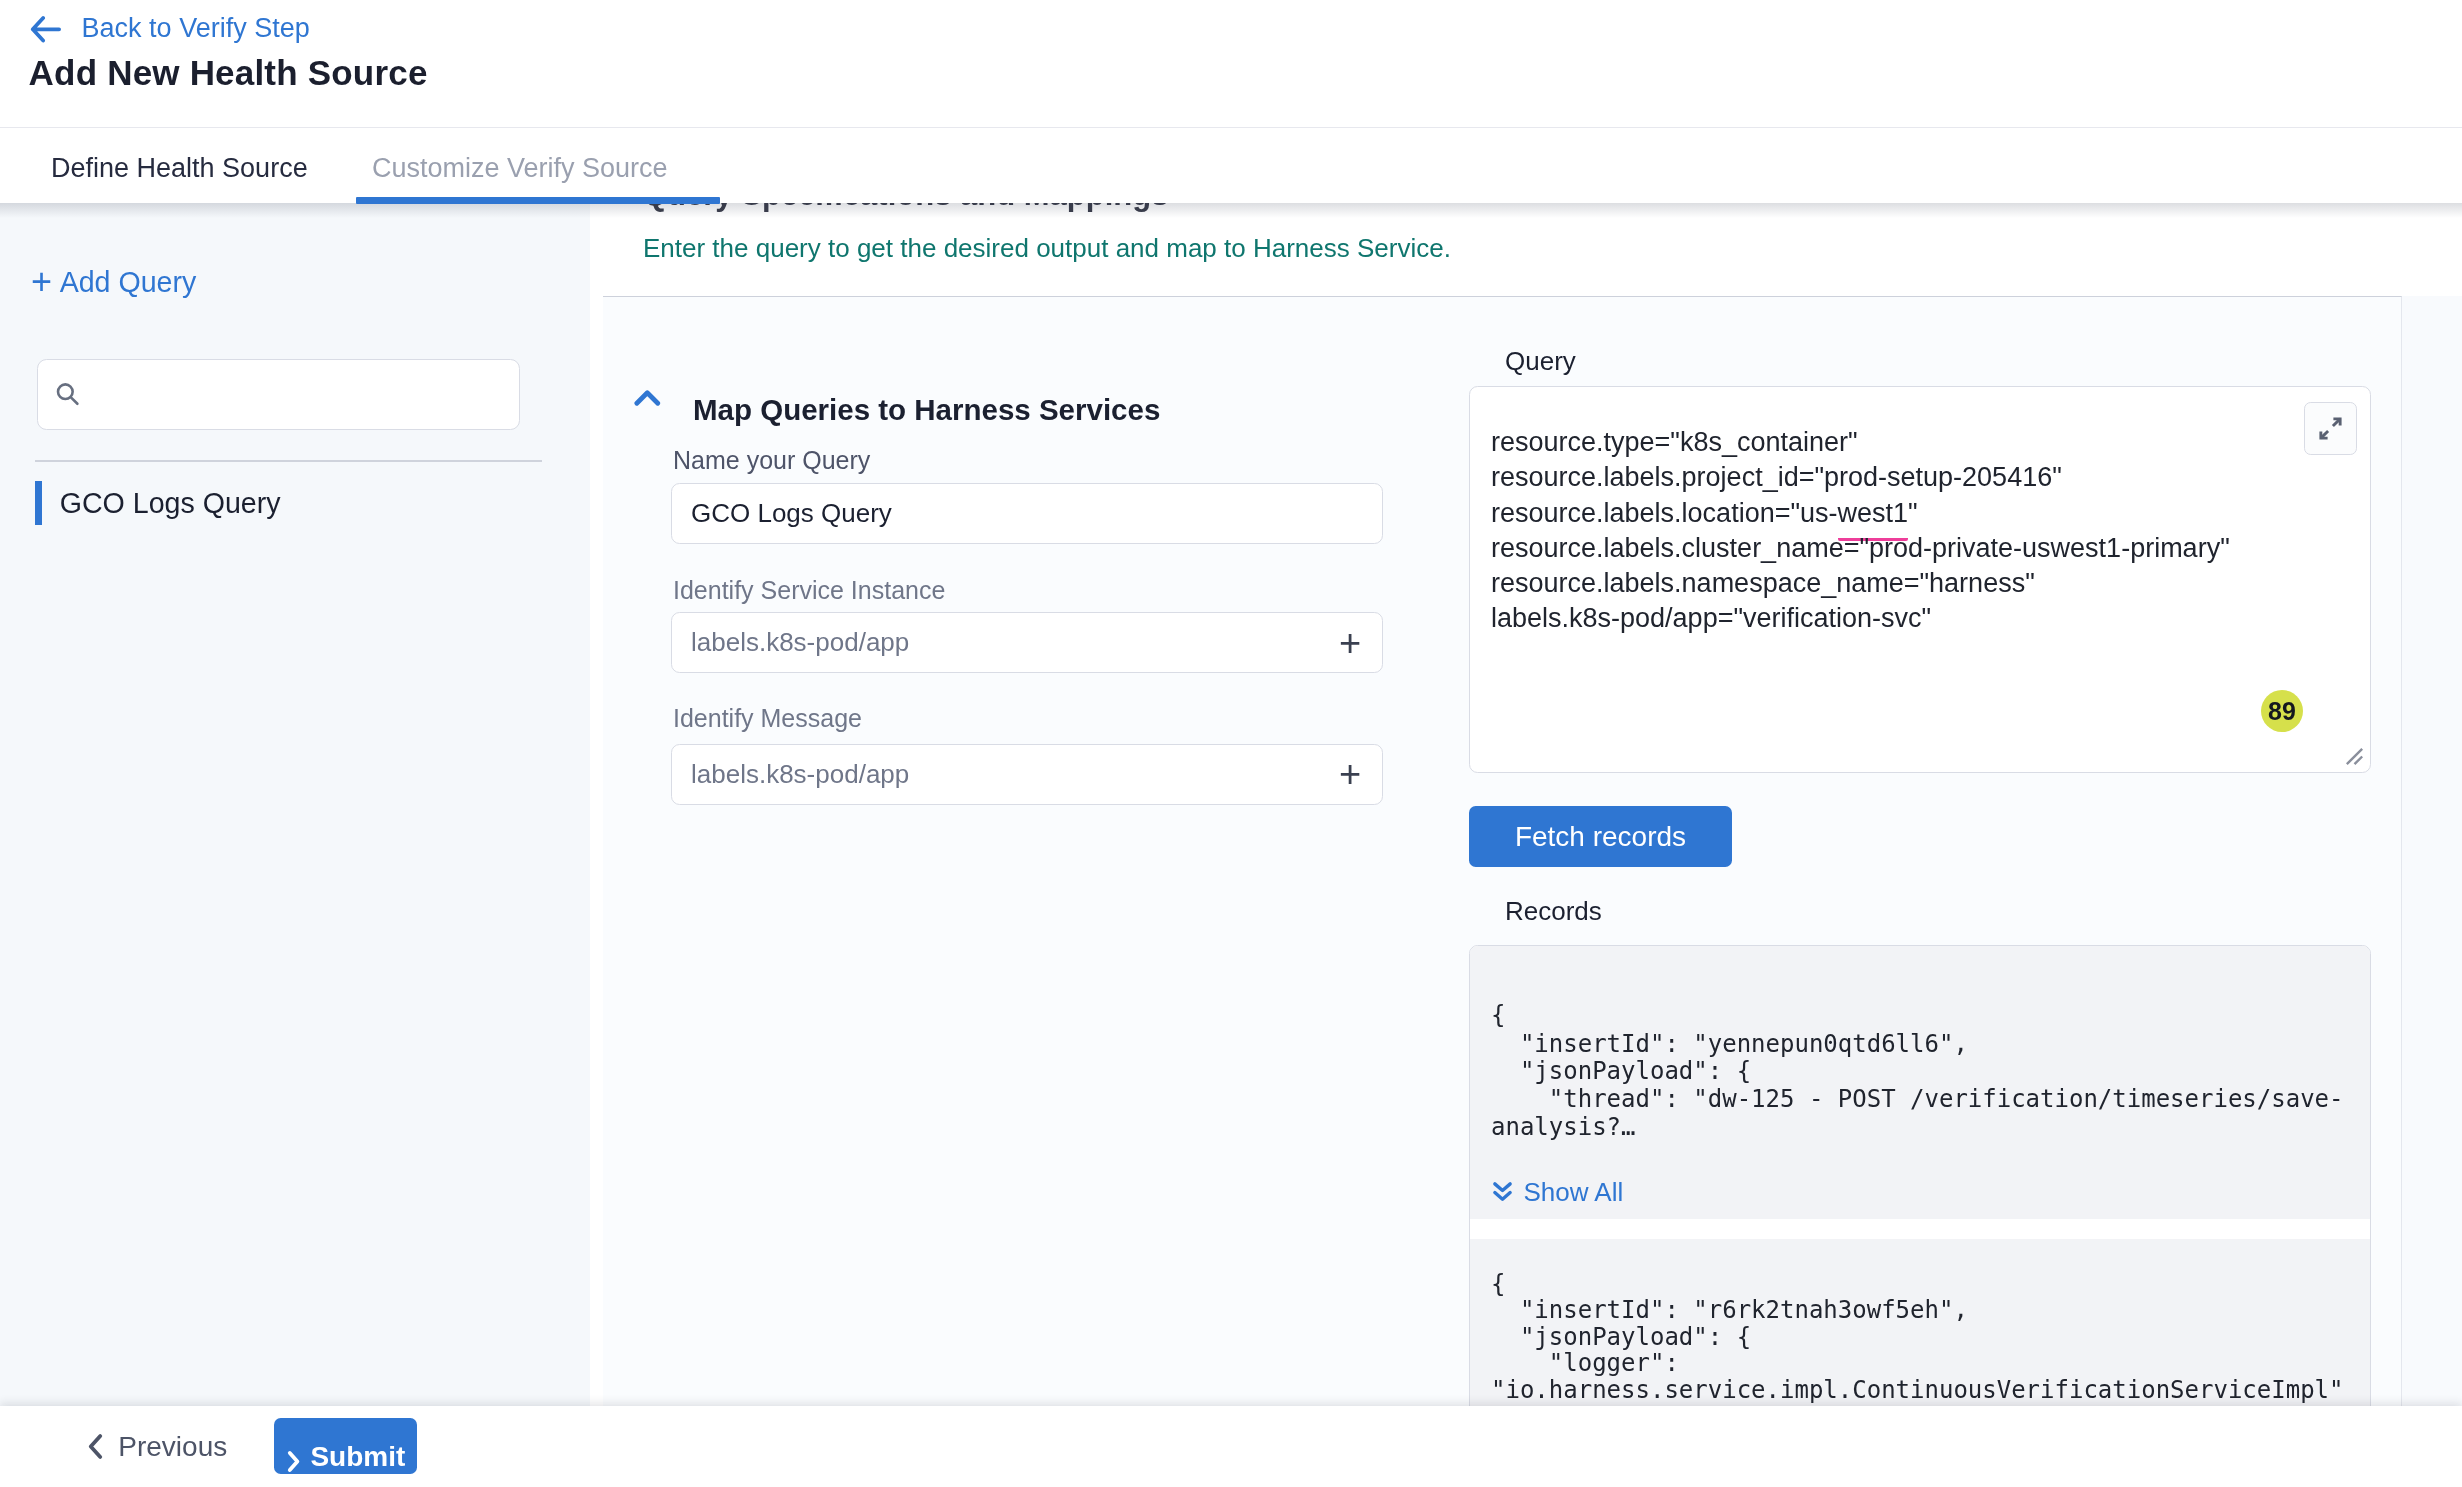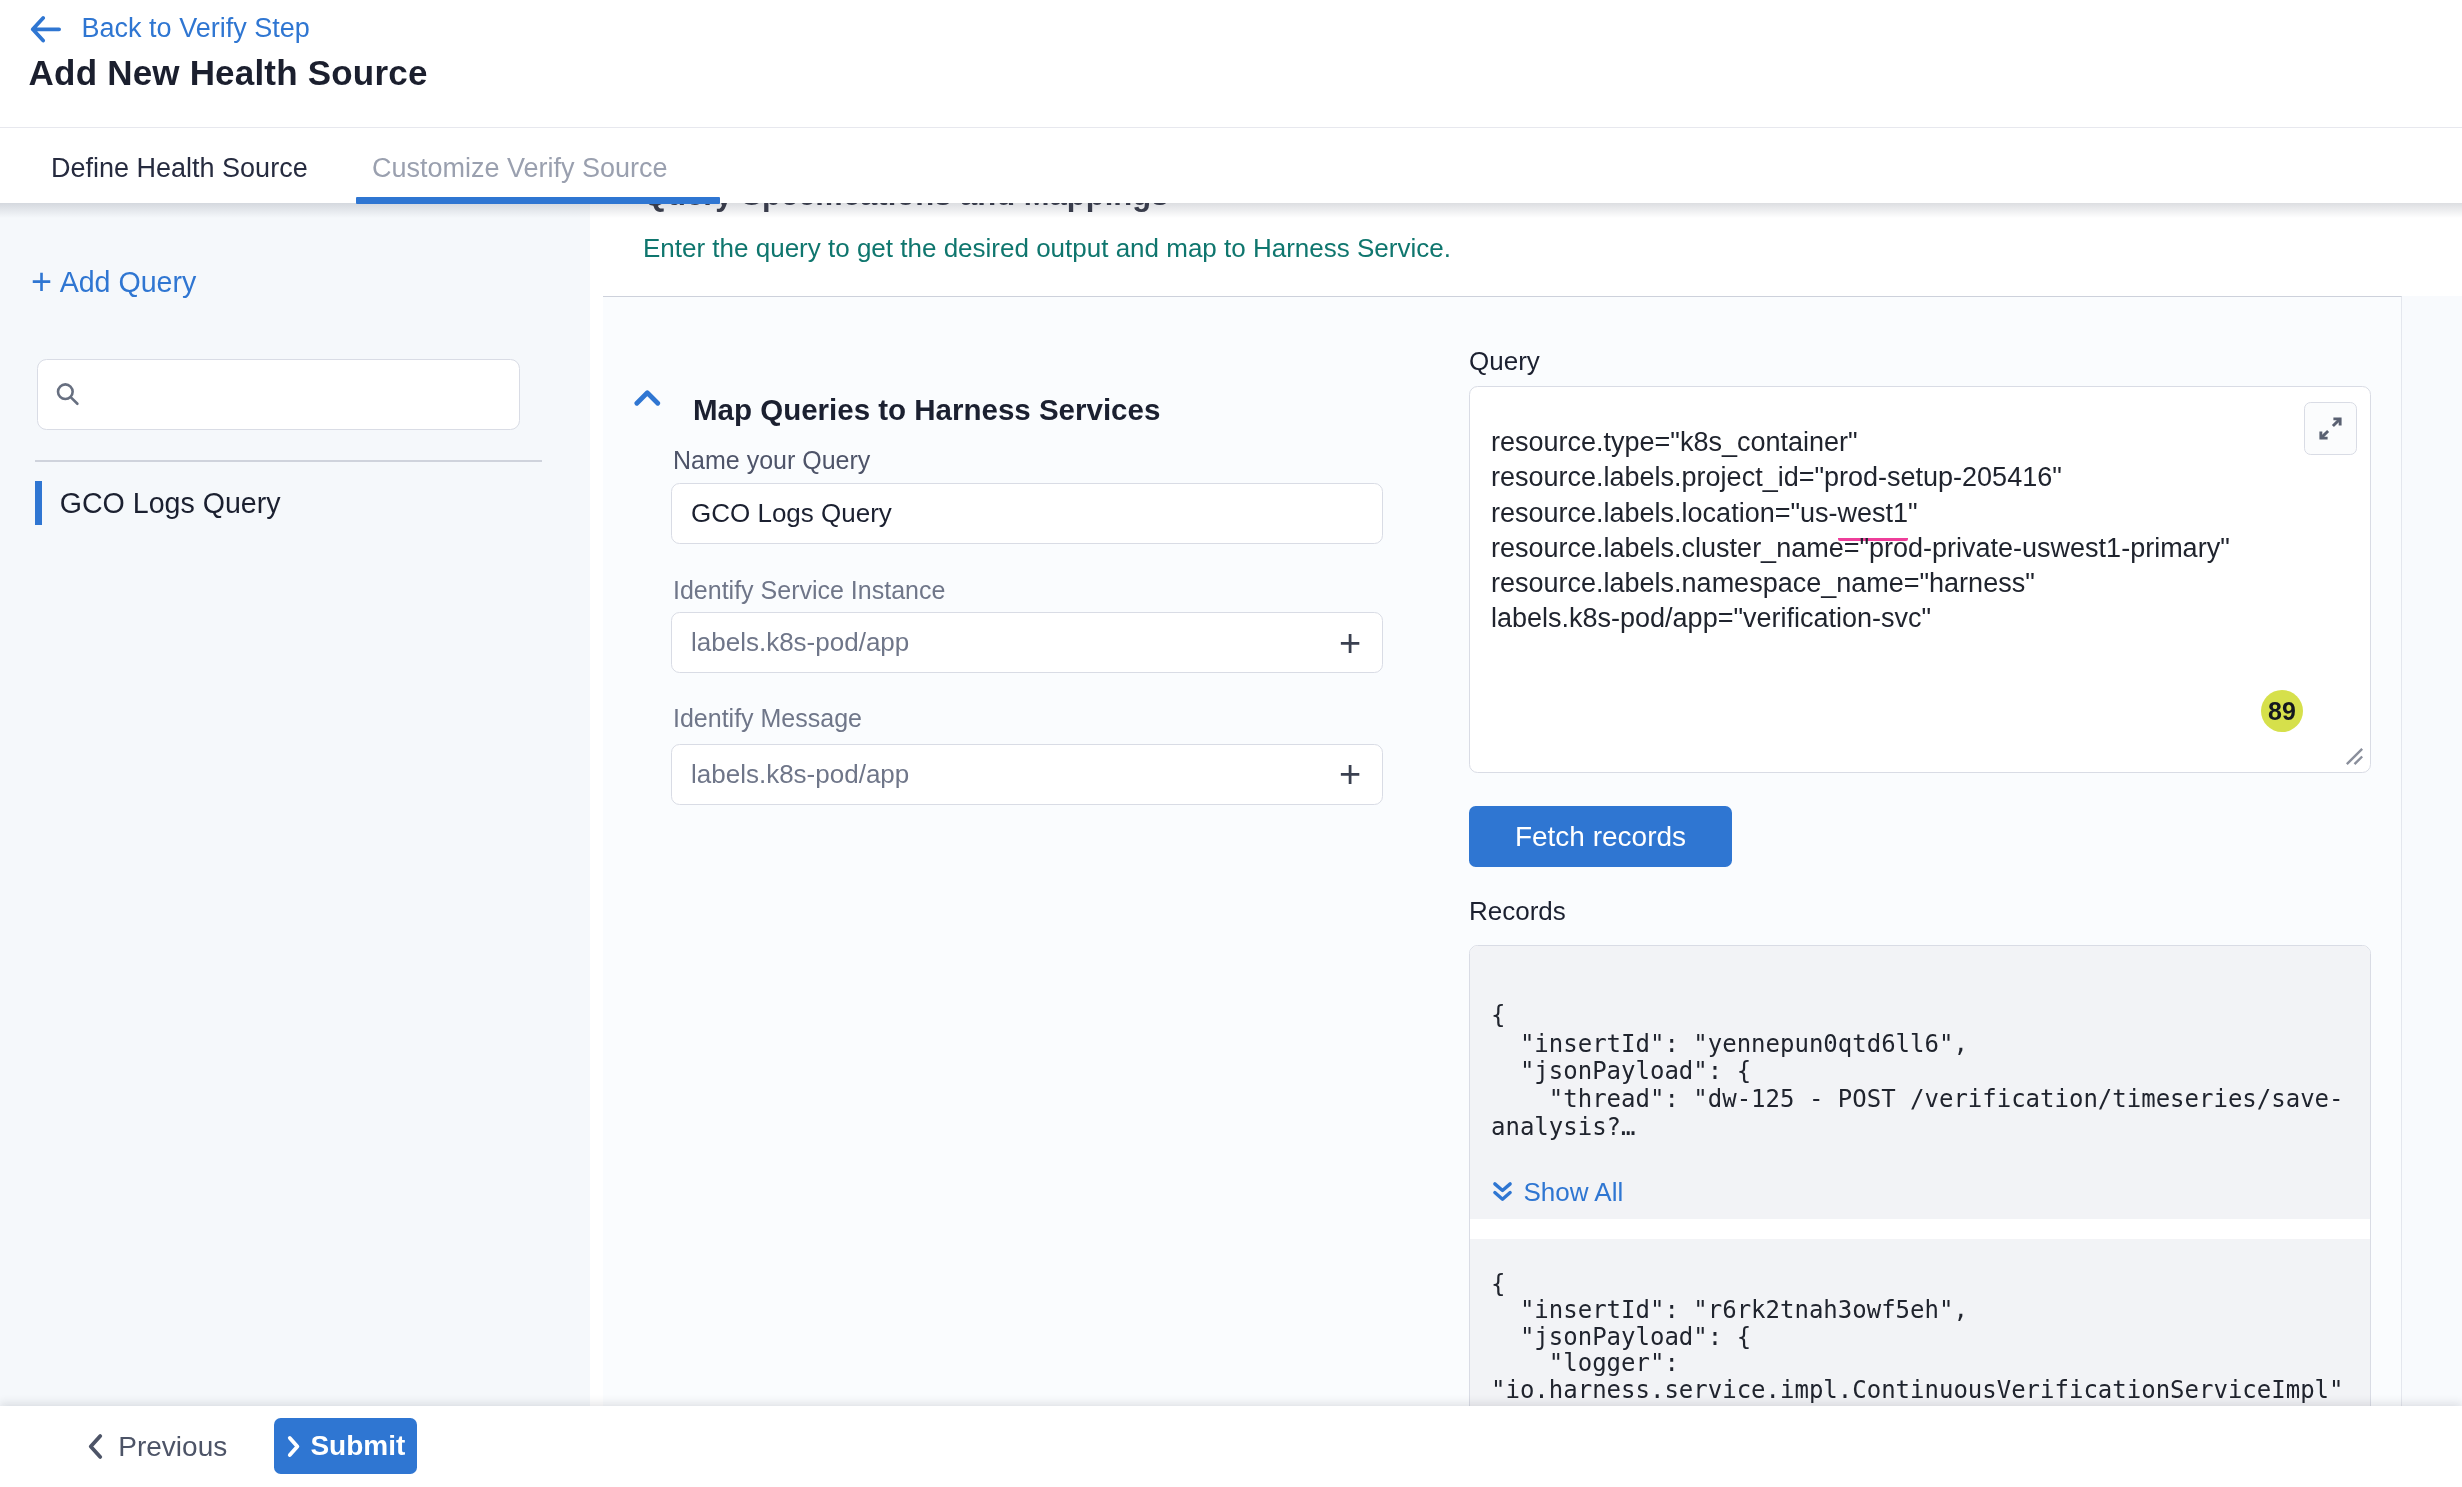--- a/index.html
+++ b/index.html
@@ -51,21 +51,21 @@
   .fld-label{left:70px;font-size:25px;color:#4e5469;}
   .fld-label.lite{color:#6f7689;}
   .fld-input{left:68px;width:712px;height:61px;box-sizing:border-box;background:#fff;
       border:1.9px solid #d9dce5;border-radius:8.6px;font-size:26px;color:#1b2030;
       font-family:"Liberation Sans",sans-serif;padding:0 67px 0 19px;outline:none;}
   .fld-input::placeholder{color:#6f7689;opacity:1;}
   .plus-btn{width:38px;height:38px;display:flex;align-items:center;justify-content:center;
       font-size:38px;font-weight:300;color:#3a4050;cursor:pointer;line-height:38px;}
 
   
-  .q-label{font-size:26px;color:#1b2030;}
+  .q-label{font-size:26px;color:#1b2030;margin-left:36px;}
   .query-editor{left:866px;top:89px;width:902px;height:387px;box-sizing:border-box;background:#fff;
       border:1.9px solid #d9dce5;border-radius:8.6px;cursor:text;}
   .q-line{position:absolute;left:21px;white-space:pre;font-size:27px;color:#20242e;line-height:35px;}
   .squiggle{border-bottom:3.8px solid #ee3d9a;border-radius:1.9px;padding-bottom:10px;}
   .expand-btn{position:absolute;top:15.2px;right:13.3px;width:53px;height:53px;box-sizing:border-box;
       border:1.9px solid #d9dce5;border-radius:6.7px;background:#fbfcfd;display:flex;
       align-items:center;justify-content:center;cursor:pointer;}
   .badge{position:absolute;right:67px;bottom:40px;width:42px;height:42px;border-radius:50%;
       background:var(--badge);display:flex;align-items:center;justify-content:center;
       font-size:25px;font-weight:bold;color:#15181f;}
@@ -84,21 +84,21 @@
   .show-all{position:absolute;left:21px;top:231px;display:flex;align-items:center;gap:9.5px;
       color:var(--accent);font-size:26px;cursor:pointer;}
 
   
   .footer{left:0;top:1406px;width:2462px;height:81px;background:#fff;z-index:7;
       box-shadow:0 -2.9px 8.6px rgba(31,37,51,.12);}
   .prev-btn{position:absolute;left:80px;top:0;height:81px;display:flex;align-items:center;gap:13.3px;
       color:#4d5467;font-size:28px;cursor:pointer;background:none;border:none;
       font-family:"Liberation Sans",sans-serif;}
   .submit-btn{position:absolute;left:274px;top:12.4px;height:56px;width:143px;background:var(--accent);
-      border:none;border-radius:6.7px;color:#fff;display:flex;align-items:center;justify-content:center;
+      border:none;border-radius:6.7px;color:#fff;display:flex;align-items:flex-end;justify-content:center;
       gap:9.5px;font-size:28px;font-weight:bold;cursor:pointer;font-family:"Liberation Sans",sans-serif;}
 </style>
 </head>
 <body>
 
 <div class="page">
 
   <div class="abs qsm-heading">Query Specifications and Mappings</div>
   <div class="abs qsm-sub">Enter the query to get the desired output and map to Harness Service.</div>
 

